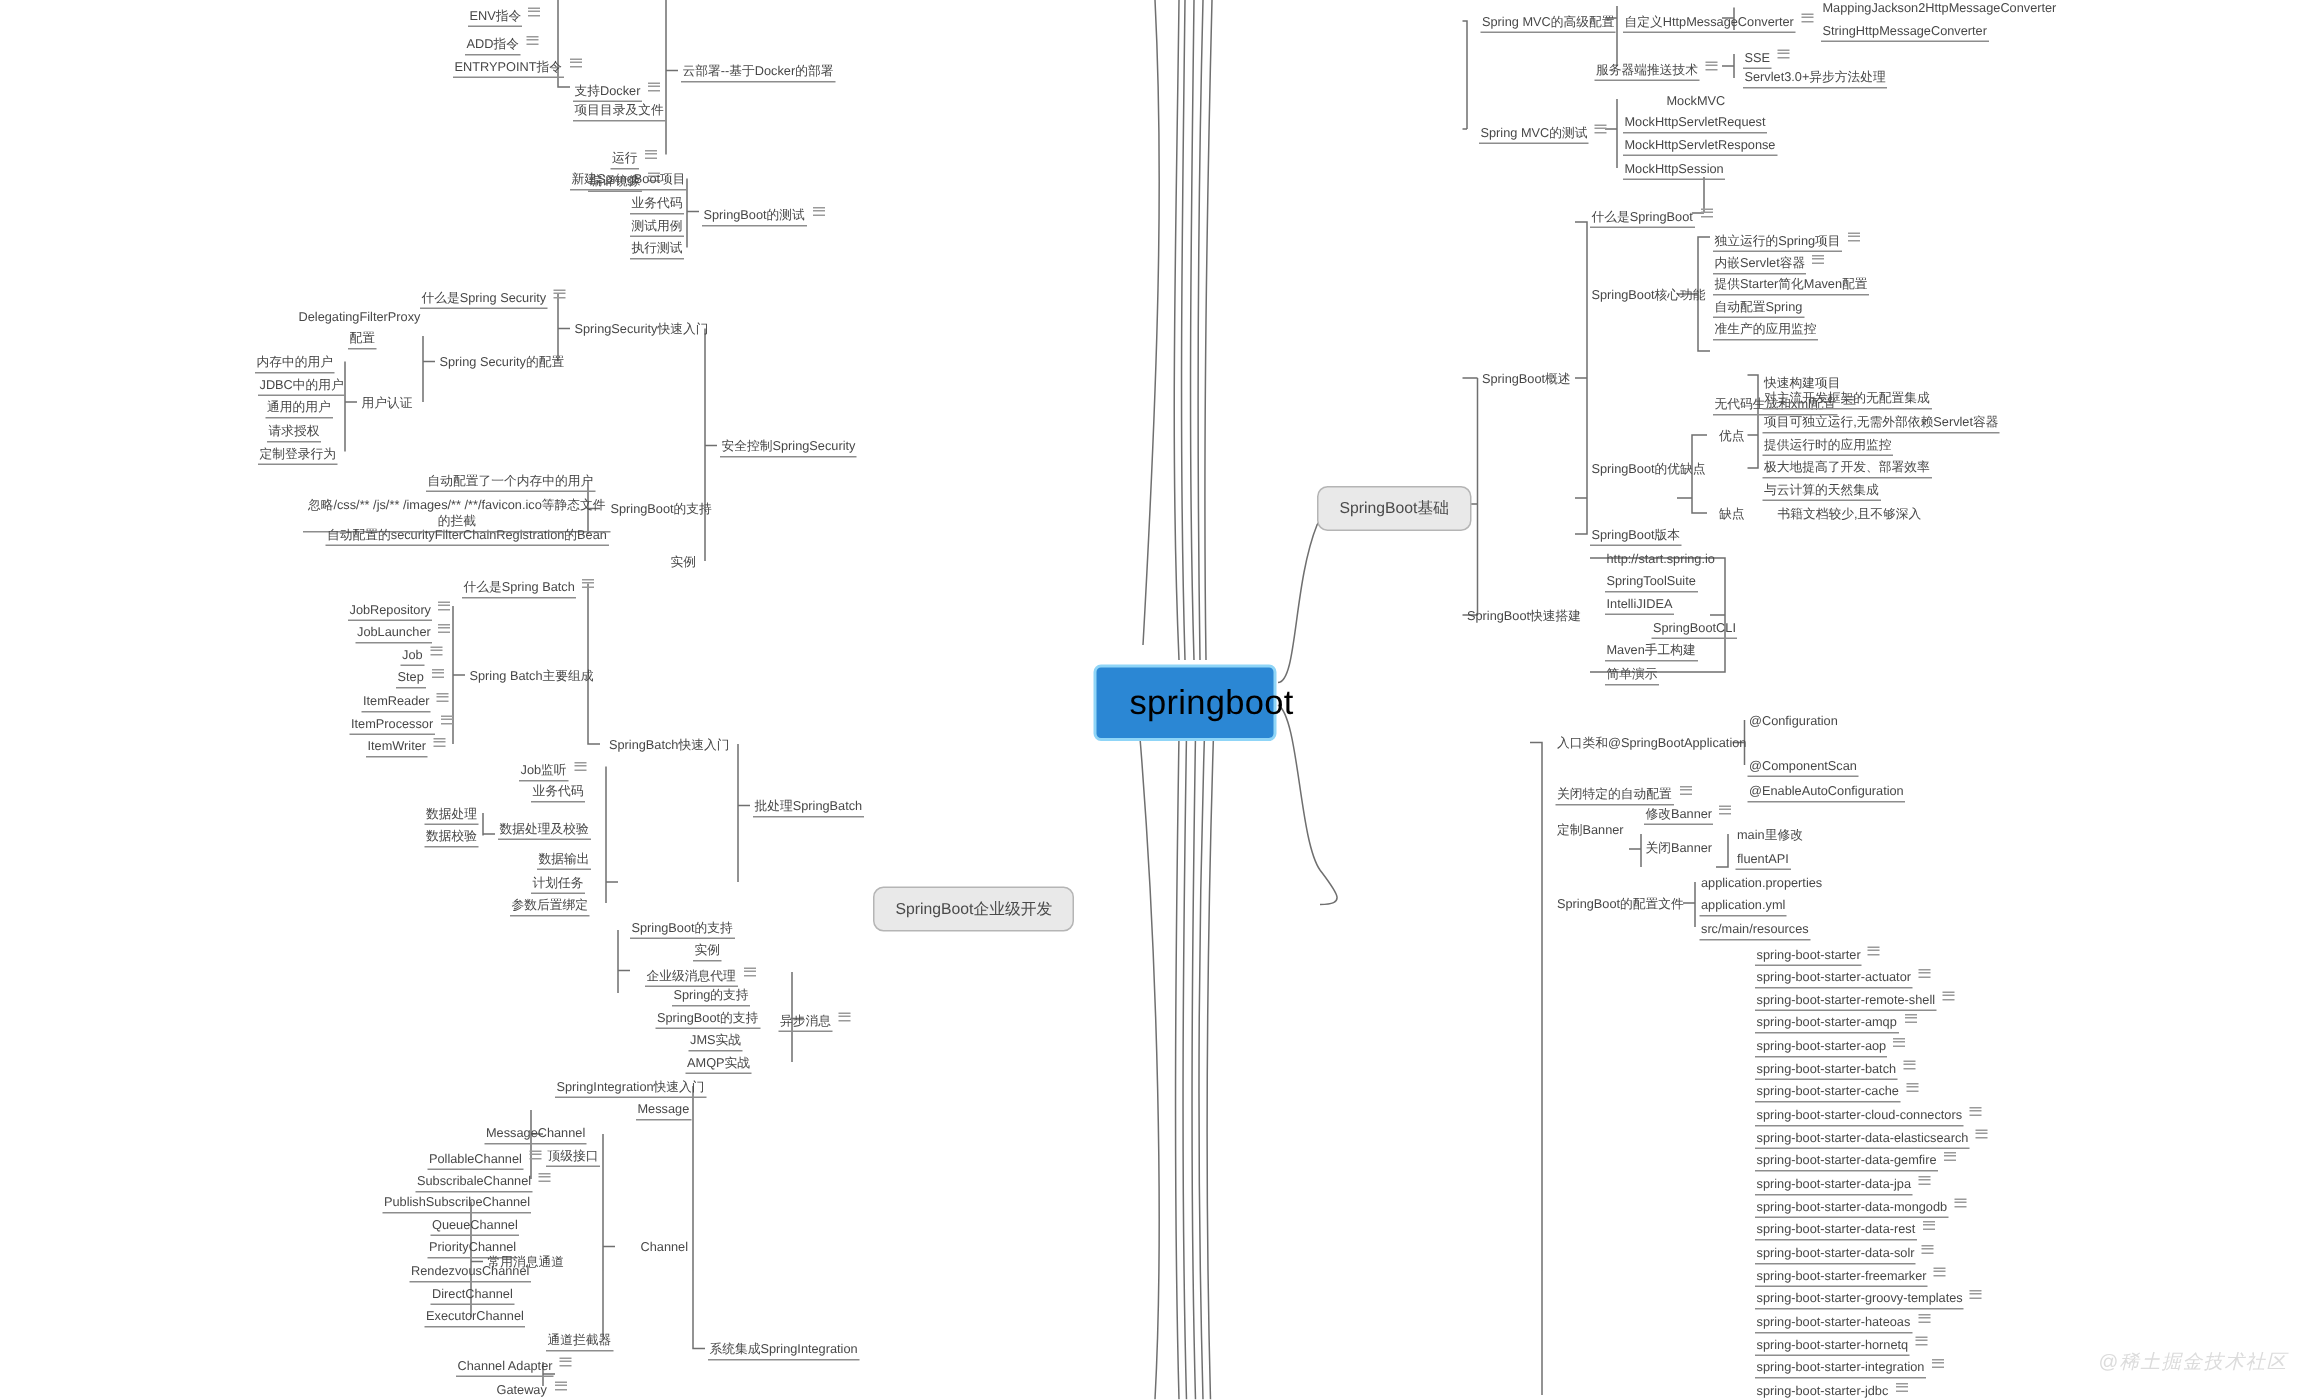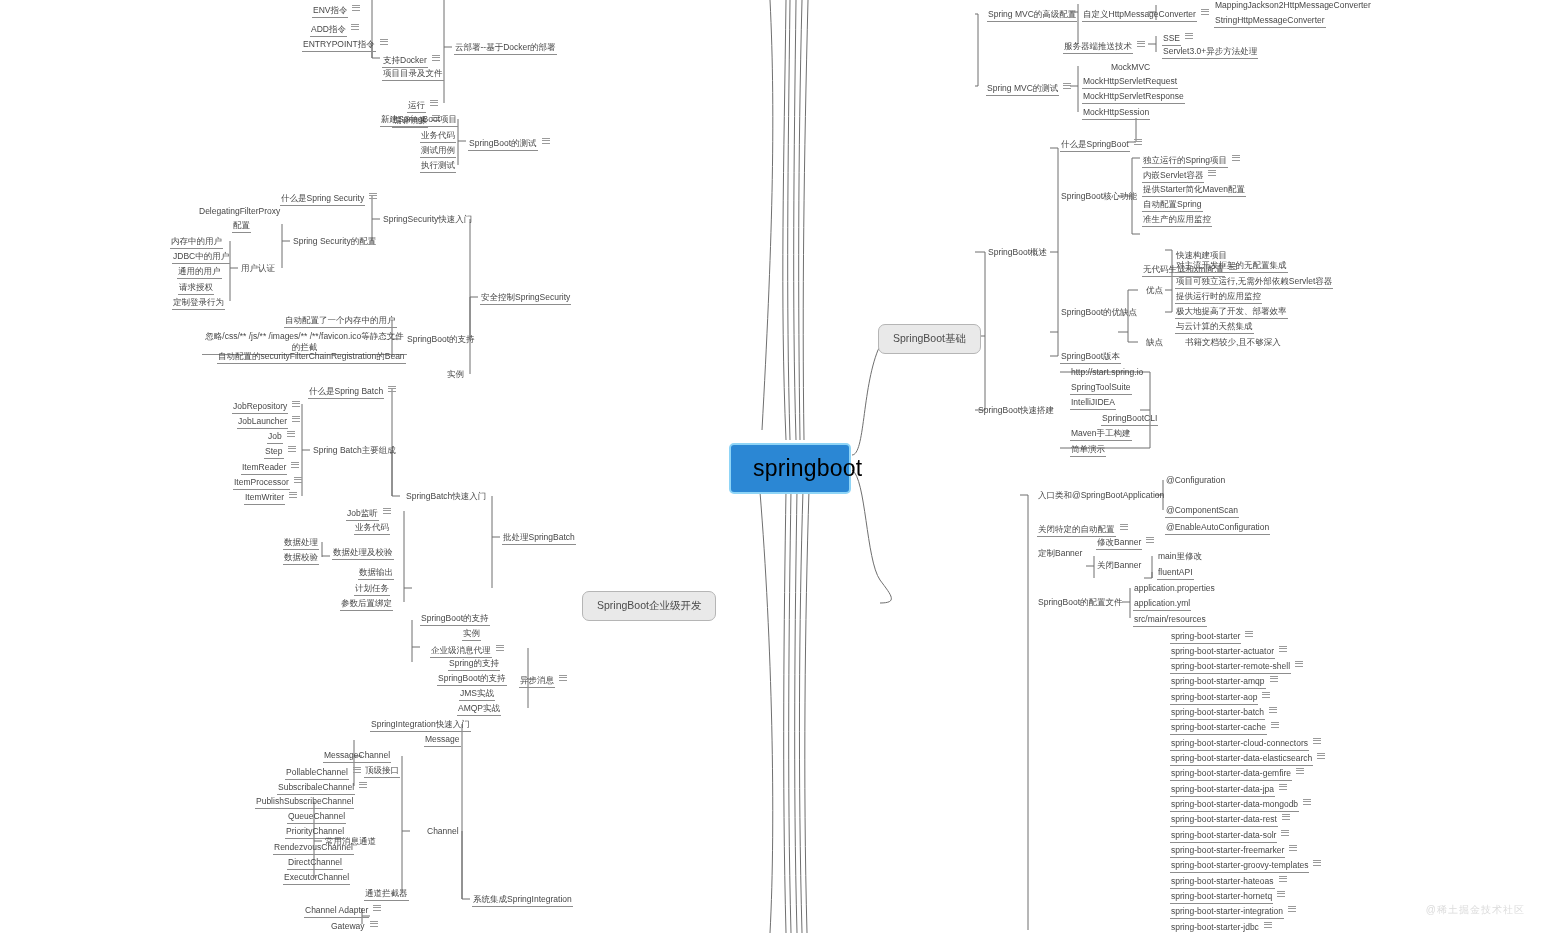--- a/index.html
+++ b/index.html
@@ -26,22 +26,22 @@
     color:#000000;font-size:23px;letter-spacing:.2px;
     padding:10px 22px;box-sizing:border-box;text-align:center;
   }
   
   .l1{
     position:absolute;background:#e9e9e9;border:1px solid #b5b5b5;border-radius:7px;
     color:#4a4a4a;font-size:10.5px;padding:7px 14px;box-sizing:border-box;
     text-align:center;white-space:nowrap;
   }
   .watermark{
-    position:absolute;right:16px;bottom:16px;color:#dcdcdc;font-size:10px;
-    letter-spacing:1px;user-select:none;
+    position:absolute;right:16px;bottom:16px;color:#dcdcdc;font-size:13px;
+    letter-spacing:1px;user-select:none;font-style:italic;
   }
 </style>
 </head>
 <body>
 
 <div id="canvas">
 
   <svg class="links" viewBox="0 0 1541 933">
     <g fill="none" stroke="#6f6f6f" stroke-width="1">
 

